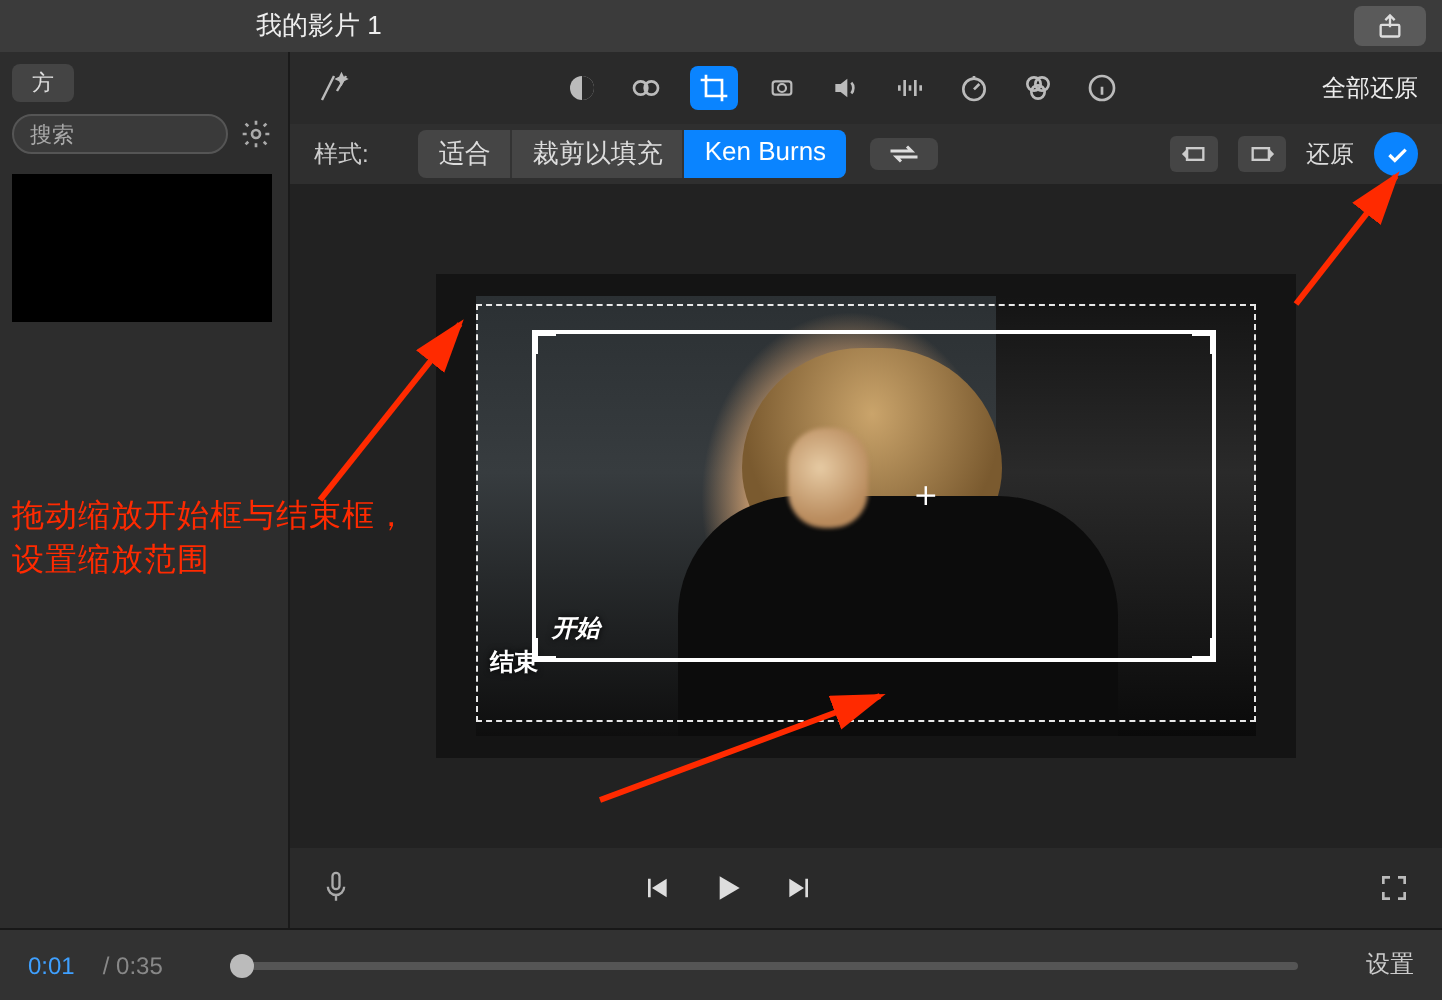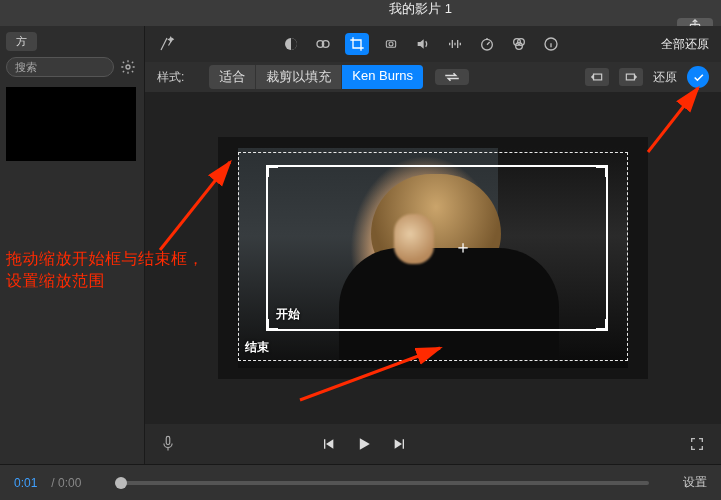--- a/index.html
+++ b/index.html
@@ -1,17 +1,17 @@
 <!DOCTYPE html>
 <html><head>
 <meta charset="utf-8">
 <style>
   * { box-sizing: border-box; margin: 0; padding: 0; }
   body { width: 721px; height: 500px; background: #2a2a2a; font-family: -apple-system, "Helvetica Neue", Arial, sans-serif; color: #ddd; font-size: 12px; overflow: hidden; position: relative; }
-  .titlebar { height: 26px; background: #3b3b3b; display: flex; align-items: center; padding: 0 8px; flex-direction: column; }
+  .titlebar { height: 26px; background: #3b3b3b; display: flex; align-items: center; padding: 0 8px; }
   .title { margin-left: 120px; font-size: 13px; color: #eee; font-weight: 500; }
   .share-btn { margin-left: auto; width: 36px; height: 20px; background: #5a5a5a; border-radius: 4px; display:flex; align-items:center; justify-content:center; }
   .main-row { display:flex; height: 438px; }
   .left-panel { width: 145px; background:#2d2d2d; border-right:1px solid #1a1a1a; padding:6px; }
   .left-head { display:flex; align-items:center; gap:6px; margin-bottom:6px; }
   .tab-pill { background:#444; border-radius:4px; padding:2px 10px; font-size:11px; }
   .search-row { display:flex; align-items:center; gap:4px; }
   .search { flex:1; height:20px; background:#3a3a3a; border:1px solid #555; border-radius:10px; padding:0 8px; color:#aaa; font-size:11px; display:flex; align-items:center;text-align:center; }
   .gear { width:20px; height:20px; display:flex; align-items:center; justify-content:center; color:#aaa; }
   .thumb { margin-top:10px; width:130px; height:74px; background:#000; border:2px solid #000; }
@@ -211,28 +211,28 @@
       </div>
     </div>
 
     <div class="viewer">
       <div class="frame-outer">
         <div class="still">
           <div class="hair"></div>
             <div class="suit"></div>
         </div>
         <div class="end-box">
-          <span class="box-label" style="left:6px; bottom:4px;">结束</span>
+          <span class="box-label" style="left:6px; bottom:20px;">结束</span>
         </div>
         <div class="start-box">
           <span class="corner tl"></span>
             <span class="corner tr"></span>
             <span class="corner bl"></span>
             <span class="corner br"></span>
-          <span class="box-label" style="left:8px; bottom:6px;">开始</span>
+          <span class="box-label" style="left:8px; bottom:6px;font-style:italic;">开始</span>
           <span class="cross" style="left:55%; top:42%;">＋</span>
         </div>
       </div>
     </div>
 
     <div class="transport">
       <span class="mic">
           <svg width="14" height="18" viewBox="0 0 24 30" fill="none" stroke="#aaa" stroke-width="2">
             <rect x="9" y="2" width="6" height="14" rx="3"></rect>
             <path d="M5 14a7 7 0 0014 0M12 21v5"></path>
@@ -259,21 +259,21 @@
           <svg width="16" height="16" viewBox="0 0 24 24" fill="none" stroke="#bbb" stroke-width="2">
             <path d="M4 9V4h5M20 9V4h-5M4 15v5h5M20 15v5h-5"></path>
           </svg>
         </span>
     </div>
   </div>
 </div>
 
 <div class="bottombar">
   <span class="time-cur">0:01</span>
-  <span class="time-dur">/ <span>0:00</span></span>
+  <span class="time-dur">/ <span>0:35</span></span>
   <div class="zoom-track">
       <div class="zoom-knob"></div>
     </div>
   <span class="settings">设置</span>
 </div>
 
 <div class="anno-text">
   <span>拖动缩放开始框与结束框，</span><br><span>设置缩放范围</span>
 </div>
 <svg class="arrow" style="left:150px; top:150px;" width="100" height="110">

